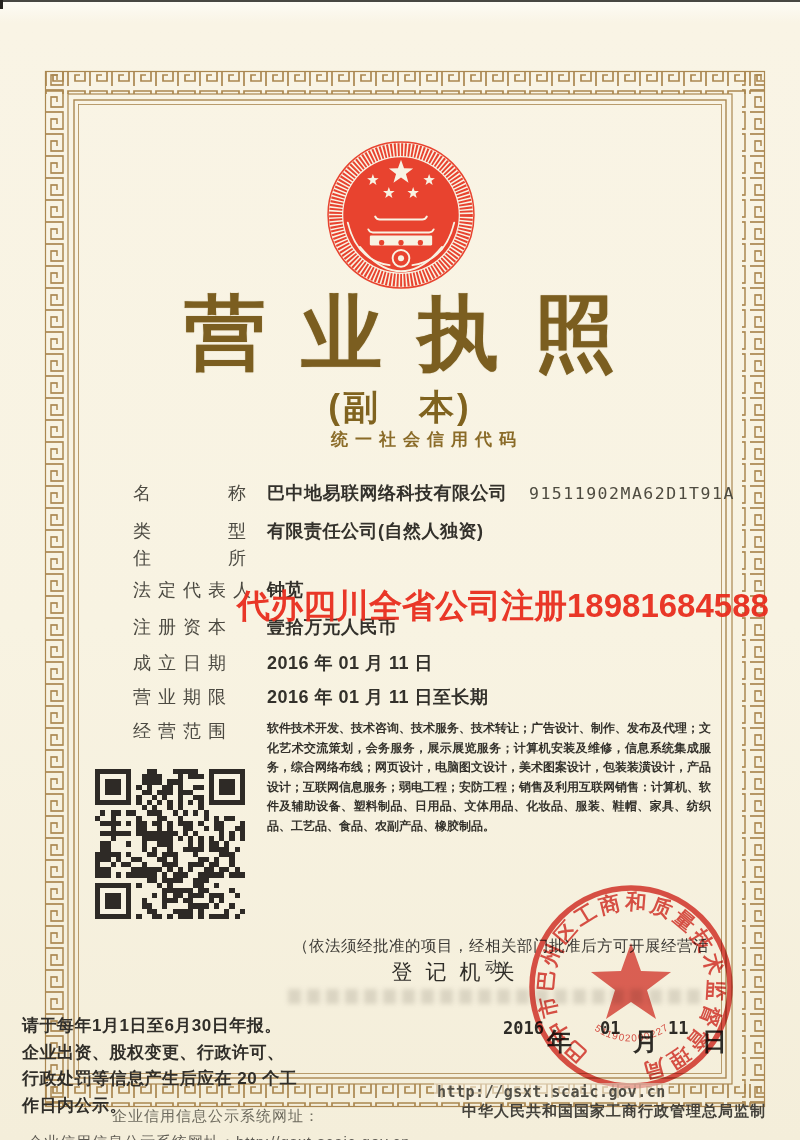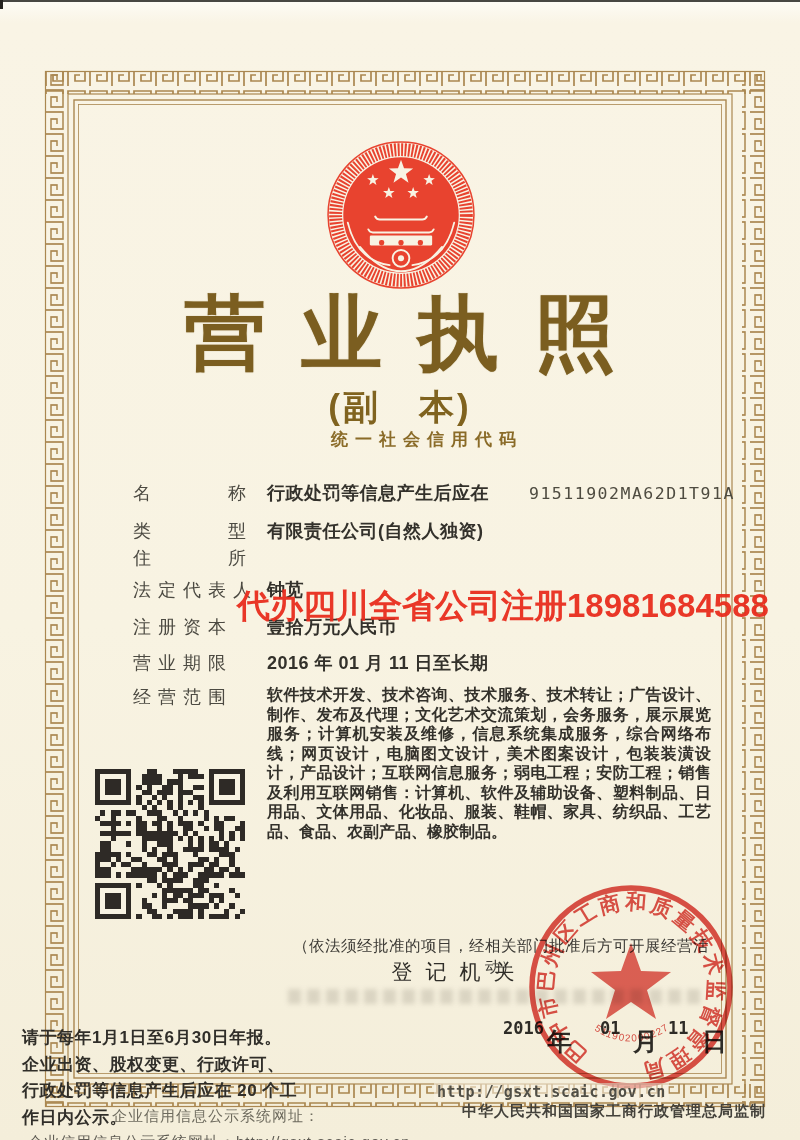--- a/index.html
+++ b/index.html
@@ -23,38 +23,38 @@
   .frow{display:flex;align-items:flex-start;line-height:24px;font-size:18px;}
   .flabel{flex:none;width:126px;color:#4c4a42;letter-spacing:1px;white-space:pre;font-weight:400;}
   .fvalue{color:#33312b;font-weight:700;padding-left:8px;letter-spacing:.5px;}
   .frow:nth-child(1){margin-bottom:14px}
   .frow:nth-child(2){margin-bottom:3px}
   .frow:nth-child(3){margin-bottom:8px}
   .frow:nth-child(4){margin-bottom:13px}
   .frow:nth-child(5){margin-bottom:12px}
   .frow:nth-child(6){margin-bottom:10px}
   .frow:nth-child(7){margin-bottom:10px}
-  .scope .fvalue{font-size:16px;line-height:19.5px;width:445px;text-align:justify;letter-spacing:0;}
+  .scope .fvalue{font-size:12px;line-height:19.5px;width:445px;text-align:justify;letter-spacing:0;}
   .qr{position:absolute;left:95px;top:769px;width:150px;height:150px;}
   .watermark{position:absolute;left:237px;top:584px;font-size:33px;font-weight:600;
          color:#e92d1e;white-space:nowrap;z-index:6;opacity:.95;}
   .ghost{position:absolute;left:288px;top:989px;width:415px;height:15px;opacity:.4;
          background:repeating-linear-gradient(90deg,rgba(125,118,104,.55) 0 13px,rgba(125,118,104,0) 13px 19px);
          filter:blur(2.5px);}
   .note{position:absolute;left:281px;top:936px;width:440px;text-align:center;
          font-size:15.5px;color:#3b3934;letter-spacing:.5px;font-weight:400;}
   .reg-label{position:absolute;left:338px;top:958px;width:230px;text-align:center;
          font-size:21px;font-weight:400;color:#2f2d28;letter-spacing:13px;text-indent:13px;}
   .date{position:absolute;left:503px;top:1012px;width:240px;height:55px;color:#2d2b26;}
   .d-num{position:absolute;font-size:17px;font-weight:700;font-family:"DejaVu Sans Mono",monospace;}
   .d-unit{position:absolute;font-size:25px;font-weight:700;}
   .seal{position:absolute;left:526px;top:882px;width:210px;height:210px;opacity:.85;
          mix-blend-mode:multiply;}
   .annual{position:absolute;left:22px;top:1013px;width:340px;font-size:17px;line-height:26.5px;
-         color:#302e29;font-weight:600;letter-spacing:.5px;z-index:5;margin-top:12px;}
+         color:#302e29;font-weight:600;letter-spacing:.5px;z-index:5;}
   .url{position:absolute;left:434px;top:1083px;font-family:"DejaVu Sans Mono",monospace;
          font-size:15px;font-weight:700;color:#514f46;letter-spacing:.5px;z-index:5;
          background:rgba(249,244,230,.55);padding:0 3px;}
   .footer-left{position:absolute;left:112px;top:1107px;font-size:15px;color:#6e6b5e;letter-spacing:1px;}
   .footer-right{position:absolute;right:34px;top:1102px;font-size:15px;color:#44423b;
          font-weight:600;letter-spacing:1px;}
   .sliver{position:absolute;left:28px;bottom:0;width:420px;height:7px;overflow:hidden;
          opacity:.75;color:#2c2a26;font-size:15px;line-height:17px;letter-spacing:1px;white-space:nowrap;}
 </style>
 </head>
@@ -116,36 +116,40 @@
   </svg>
 
   <h1 class="title">营业执照</h1>
   <div class="subtitle">(副　本)</div>
   <div class="credit-label">统一社会信用代码</div>
   <div class="credit-code">91511902MA62D1T91A</div>
 
   <div class="fields">
     <div class="frow">
       <span class="flabel">名　　　　称</span>
-      <span class="fvalue">行政处罚等信息产生后应在</span>
+      <span class="fvalue">巴中地易联网络科技有限公司</span>
     </div>
     <div class="frow">
       <span class="flabel">类　　　　型</span>
       <span class="fvalue">有限责任公司(自然人独资)</span>
     </div>
     <div class="frow">
       <span class="flabel">住　　　　所</span>
     </div>
     <div class="frow">
       <span class="flabel">法 定 代 表 人</span>
       <span class="fvalue">钟苋</span>
     </div>
     <div class="frow">
       <span class="flabel">注 册 资 本</span>
       <span class="fvalue">壹拾万元人民币</span>
+    </div>
+    <div class="frow">
+      <span class="flabel">成 立 日 期</span>
+      <span class="fvalue">2016 年 01 月 11 日</span>
     </div>
     <div class="frow">
       <span class="flabel">营 业 期 限</span>
       <span class="fvalue">2016 年 01 月 11 日至长期</span>
     </div>
     <div class="frow scope">
       <span class="flabel">经 营 范 围</span>
       <span class="fvalue">软件技术开发、技术咨询、技术服务、技术转让；广告设计、制作、发布及代理；文化艺术交流策划，会务服务，展示展览服务；计算机安装及维修，信息系统集成服务，综合网络布线；网页设计，电脑图文设计，美术图案设计，包装装潢设计，产品设计；互联网信息服务；弱电工程；安防工程；销售及利用互联网销售：计算机、软件及辅助设备、塑料制品、日用品、文体用品、化妆品、服装、鞋帽、家具、纺织品、工艺品、食品、农副产品、橡胶制品。</span>
     </div>
   </div>

